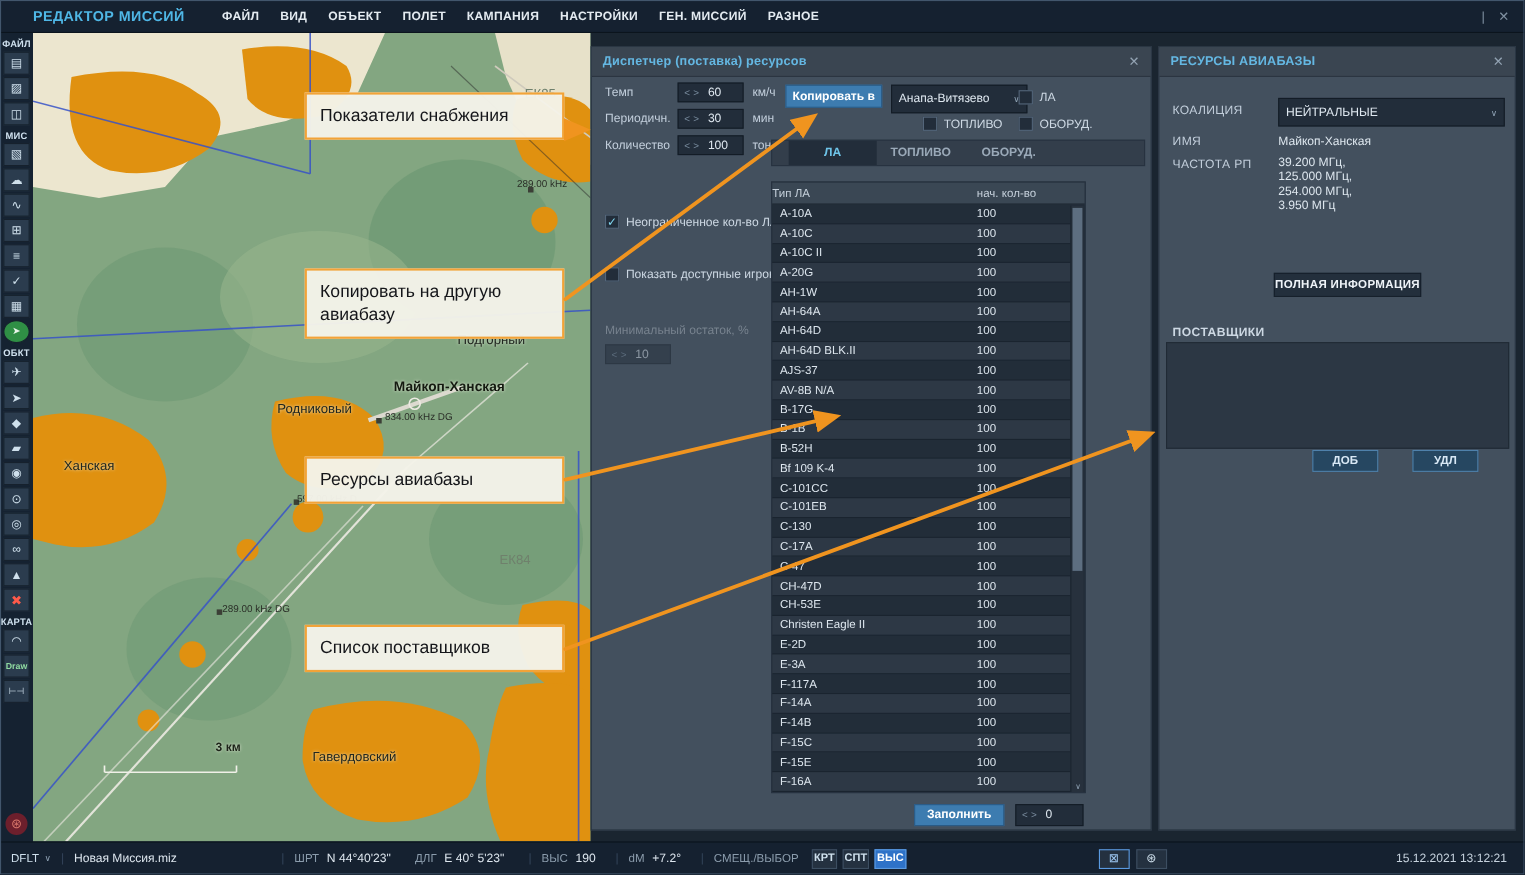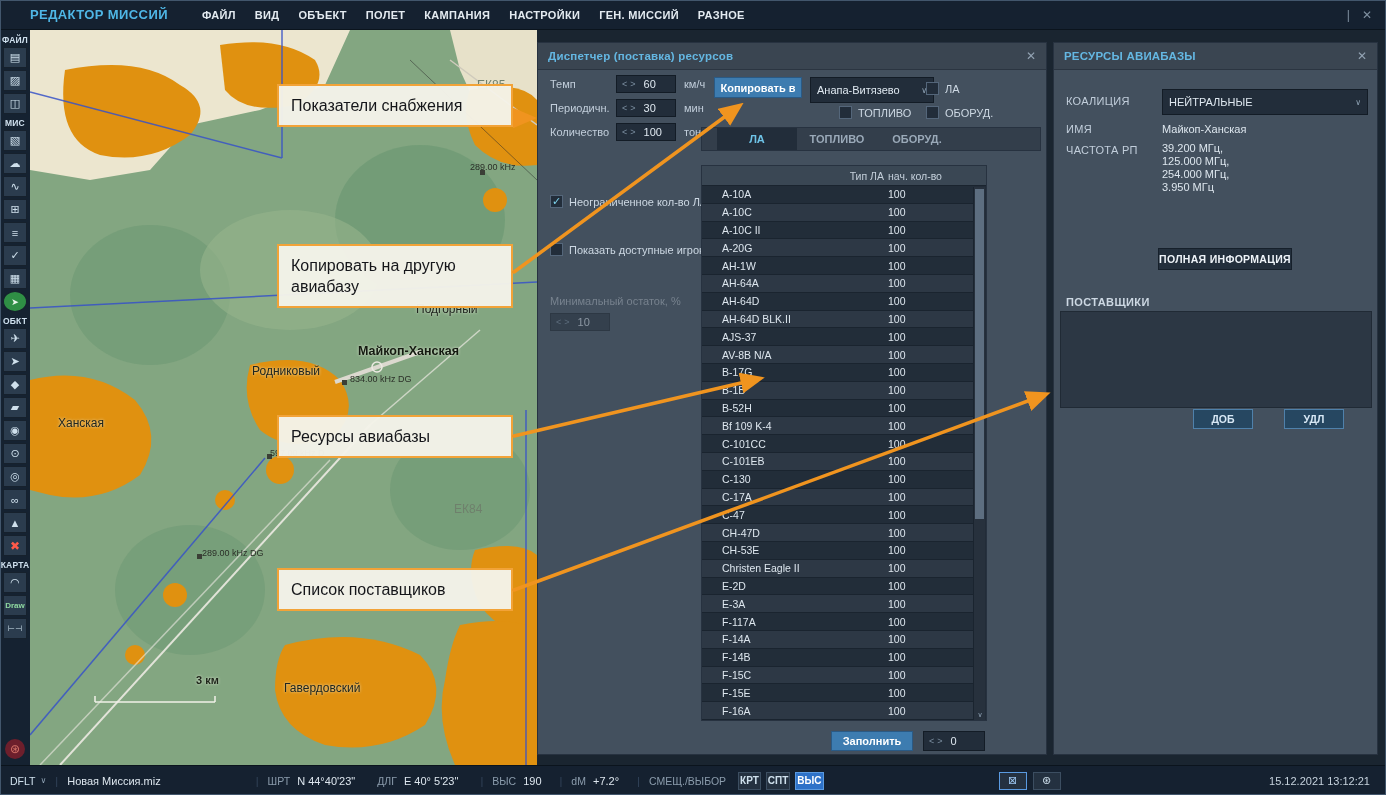--- a/index.html
+++ b/index.html
@@ -72,27 +72,27 @@
 .cb-equip{position:absolute;left:388px;top:63px}
 .tabs{position:absolute;left:163px;top:84px;width:340px;height:24px;background:#333e4b;display:flex;border:1px solid #273240;padding-left:15px}
 .tab{width:80px;display:flex;align-items:center;justify-content:center;font-size:11px;font-weight:bold;color:#9aa9b8;cursor:pointer}
 .tab.active{background:#222d3a;color:#6ec4e8}
 .cb-unlim{position:absolute;left:12px;top:152px}
 .cb-player{position:absolute;left:12px;top:200px}
 .min-label{position:absolute;left:12px;top:252px;font-size:11px;color:#77828e}
 .min-spin{position:absolute;left:12px;top:270px;width:60px}
 .table{position:absolute;left:163px;top:122px;width:286px;border:1px solid #273240;background:#222c38}
 .thead{display:flex;height:20px;background:#3a4754;font-size:10.5px;color:#c5d0db;align-items:center;border-bottom:1px solid #1a242f}
-.th1{width:182px;text-align:right}
+.th1{width:182px;text-align:left}
 .th2{flex:1;padding-left:4px}
 .tbody{height:534px;overflow:hidden;width:272px}
 .trow{display:flex;height:17.8px;align-items:center;font-size:10.5px;color:#dde6ee;border-bottom:1px solid #1a242f;cursor:pointer}
 .trow:nth-child(even){background:#2d3845}
 .trow:nth-child(odd){background:#222d39}
-.tc1{width:178px;padding-left:20px;white-space:nowrap;overflow:hidden}
+.tc1{width:178px;padding-left:7px;white-space:nowrap;overflow:hidden}
 .tc2{flex:1;padding-left:8px}
 .scrollbar{position:absolute;right:1px;top:21px;width:12px;height:533px;background:#27313d;border-left:1px solid #1a242f}
 .thumb{position:absolute;left:1px;top:2px;width:9px;height:330px;background:#5d6e80;cursor:grab}
 .scroll-chev{position:absolute;bottom:1px;left:0;width:12px;text-align:center;color:#8fa2b4;font-size:7px}
 .fill-btn{position:absolute;left:293px;top:688px;width:82px;height:20px}
 .fill-spin{position:absolute;left:385px;top:688px;width:62px;height:20px}
 
 
 .panel{position:absolute;left:1053px;top:42px;width:325px;height:713px;background:#43505e;border:1px solid #273240;z-index:100}
 .plabel{position:absolute;left:12px;font-size:11px;color:#c2cedb;letter-spacing:.3px}

